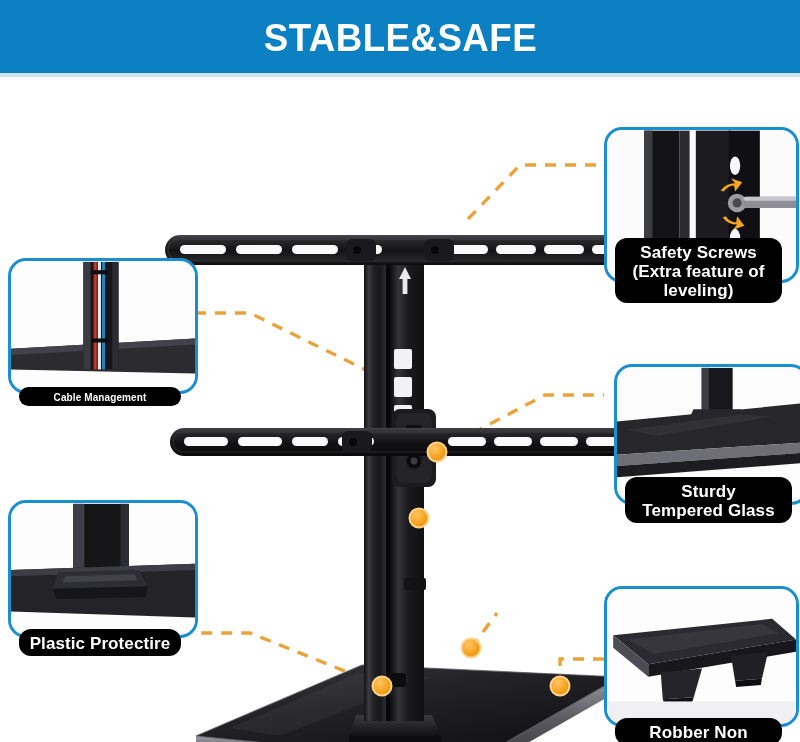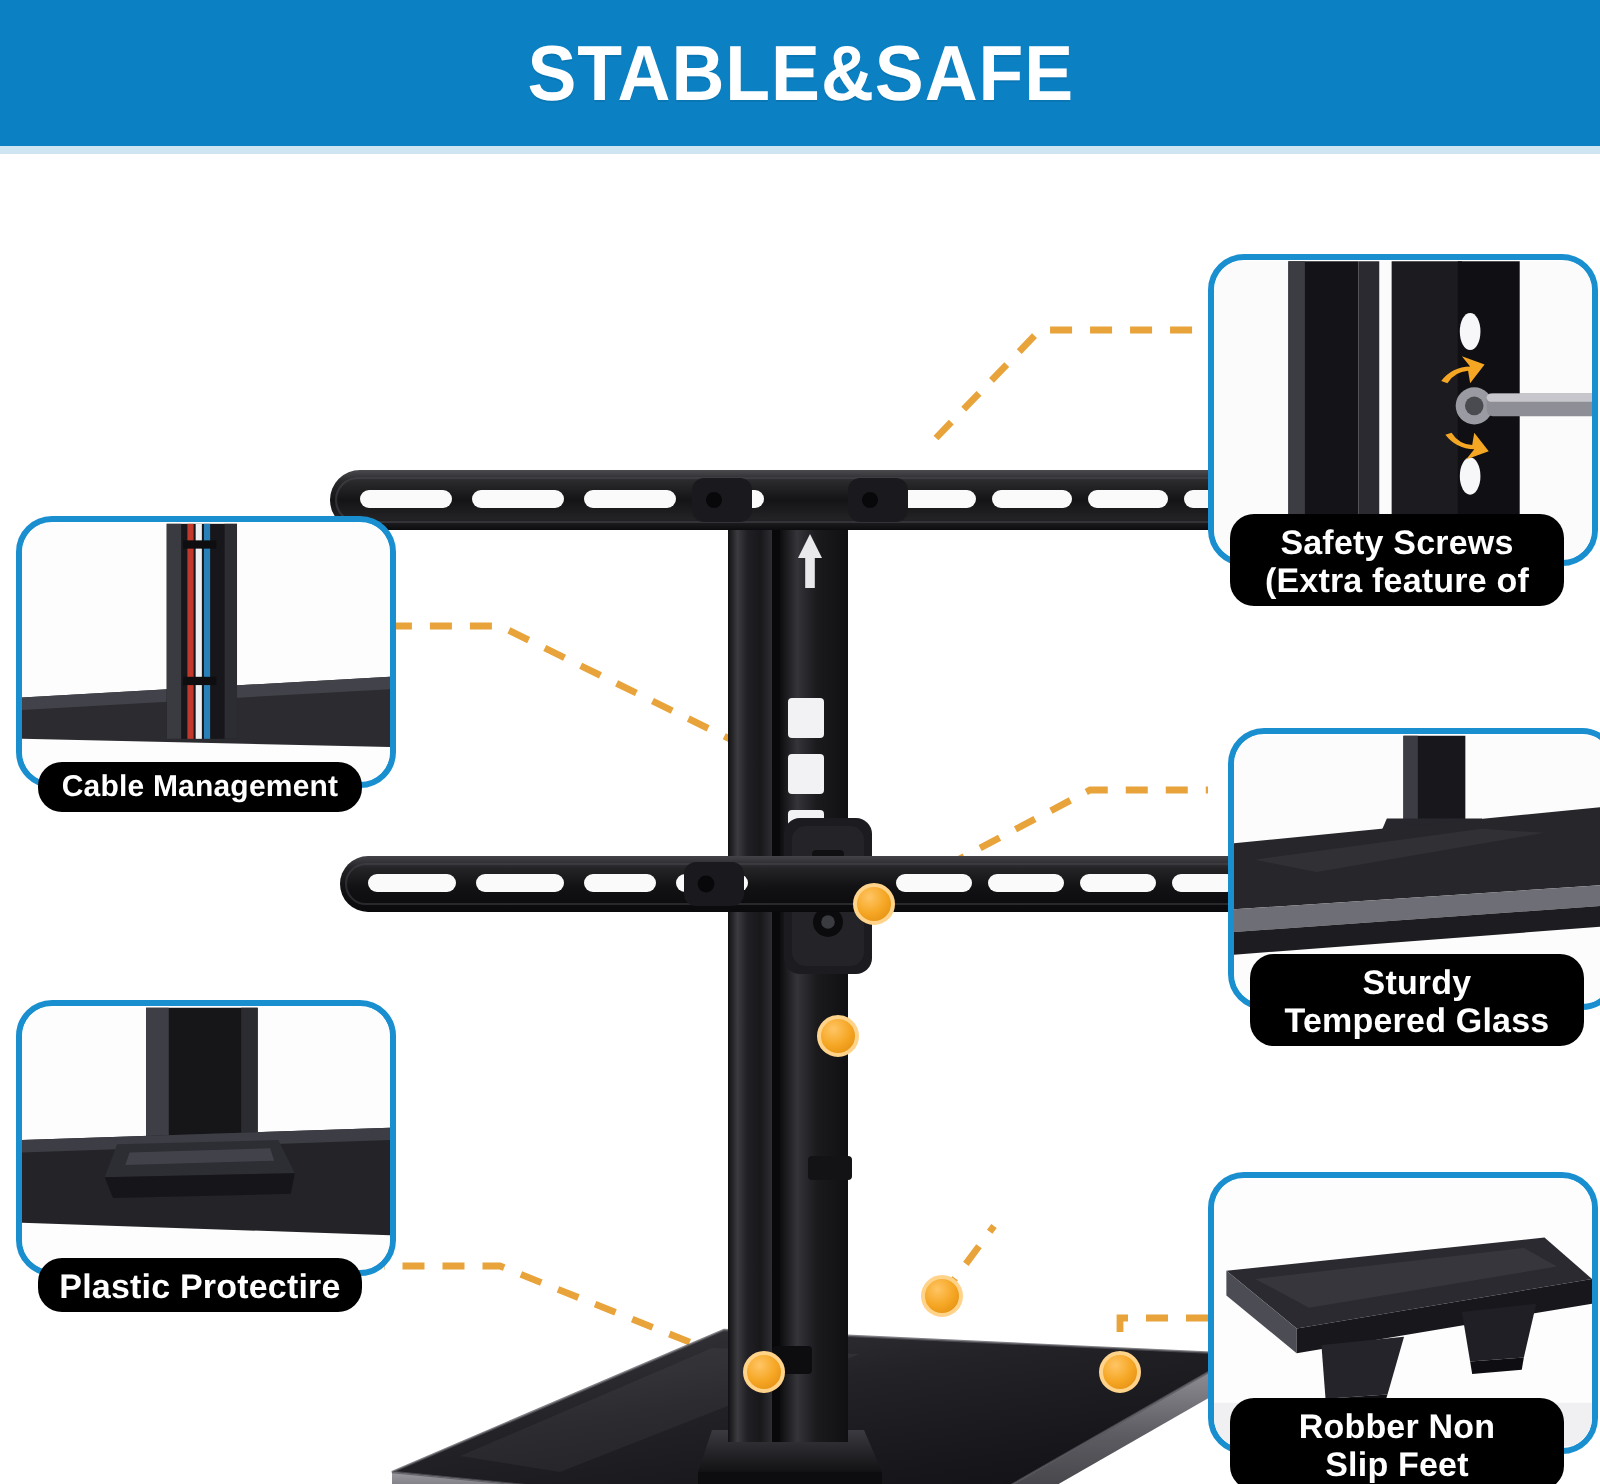--- a/index.html
+++ b/index.html
@@ -50,21 +50,21 @@
     position:absolute;left:6%;width:88%;
     background:#000000;border-radius:12px;
     color:#fff;font-weight:bold;
     text-align:center;line-height:1.12;
     padding:5px 4px 3px 4px;
     box-sizing:border-box;
     font-size:17px;
     letter-spacing:0.1px;
     z-index:4;
   }
-  .callout.lbl-sm .label{font-size:15px;}
+  .callout.lbl-sm .label{font-size:10px;}
 
   
   #callout-safety-screws{left:604px;top:127px;width:189px;height:150px;}
   #callout-safety-screws .label{bottom:-26px;}
   #callout-cable-management{left:8px;top:258px;width:184px;height:130px;}
   #callout-cable-management .label{bottom:-18px;}
   #callout-tempered-glass{left:604px;top:364px;width:189px;height:135px;margin-left:10px;}
   #callout-tempered-glass .label{bottom:-24px;}
   #callout-plastic-cover{left:8px;top:500px;width:184px;height:132px;}
   #callout-plastic-cover .label{bottom:-24px;}
@@ -272,20 +272,21 @@
           <rect x="132" y="64" width="54" height="4" rx="2" fill="#c6c6cc"></rect>
 
           <path d="M110 58 a18 18 0 0 1 14 -7 l-4 -5 l11 4 l-7 9 l-1 -6 a13 13 0 0 0 -10 6 z" fill="#f5a623"></path>
           <path d="M112 84 a18 18 0 0 0 14 7 l-4 5 l11 -4 l-7 -9 l-1 6 a13 13 0 0 1 -10 -6 z" fill="#f5a623"></path>
         </svg>
       </div>
     </div>
     <div class="label">
       <div>Safety Screws</div>
       <div>(Extra feature of</div>
+      <div>leveling)</div>
     </div>
   </div>
 
   <div class="callout lbl-sm" id="callout-cable-management">
     <div class="frame">
       <div class="photo">
         <svg viewBox="0 0 178 124" style="width:100%;height:100%;display:block">
           <rect width="178" height="124" fill="#fdfdfd"></rect>
 
           <path d="M0 84 L178 74 L178 108 L0 104 Z" fill="#2b2b30"></path>
@@ -370,17 +371,16 @@
           <path d="M52 80 L92 76 L84 104 L54 106 Z" fill="#24242a"></path>
           <path d="M54 106 L84 104 L82 110 L56 112 Z" fill="#101014"></path>
           <path d="M120 64 L156 60 L150 86 L124 88 Z" fill="#1f1f25"></path>
           <path d="M124 88 L150 86 L149 92 L125 94 Z" fill="#0e0e12"></path>
           <rect x="0" y="108" width="183" height="21" fill="#f0f0f2"></rect>
         </svg>
       </div>
     </div>
     <div class="label">
       <div>Robber Non</div>
-      <div>Slip Feet</div>
     </div>
   </div>
 
 </div>
 
 </body></html>

